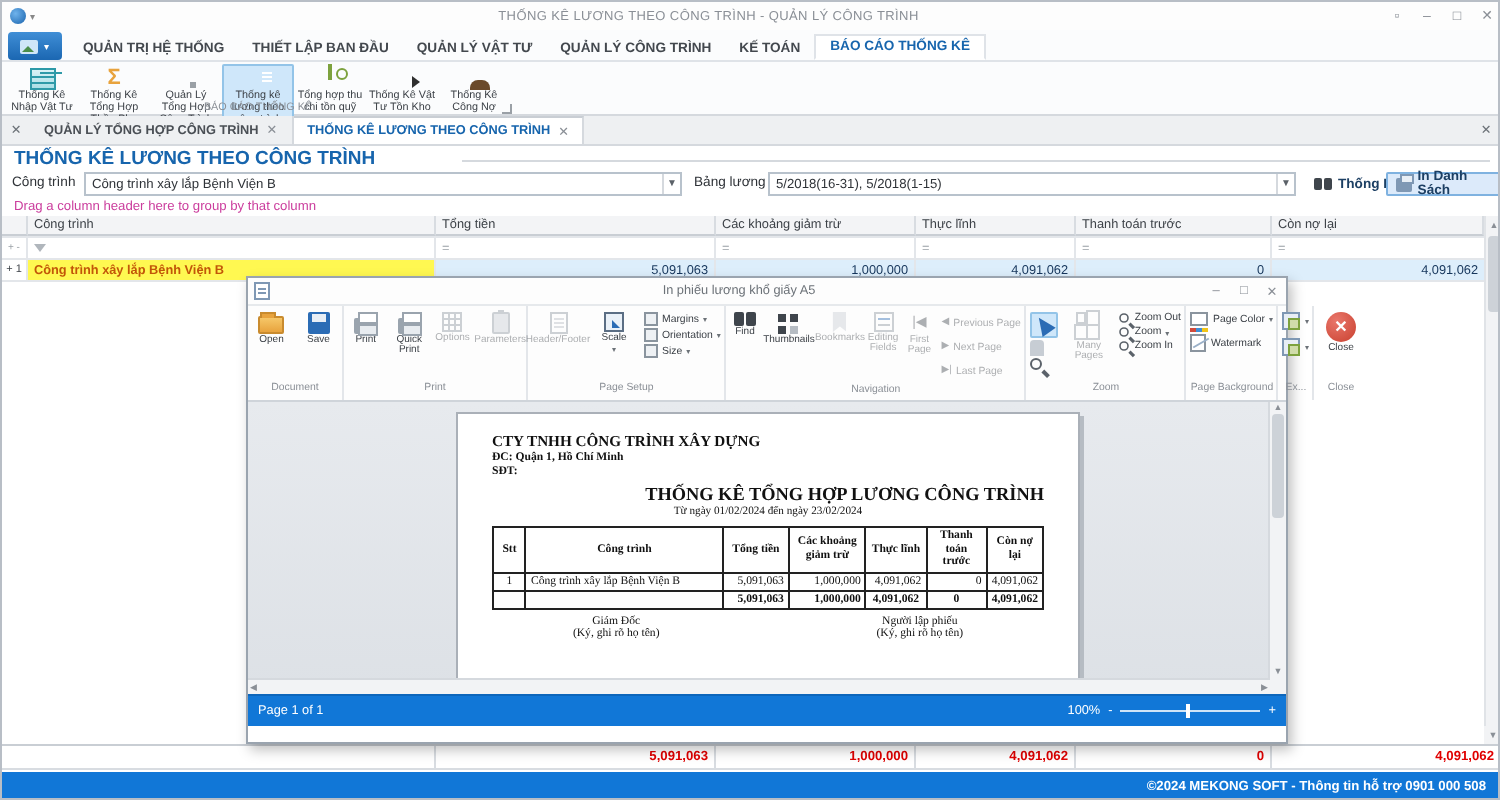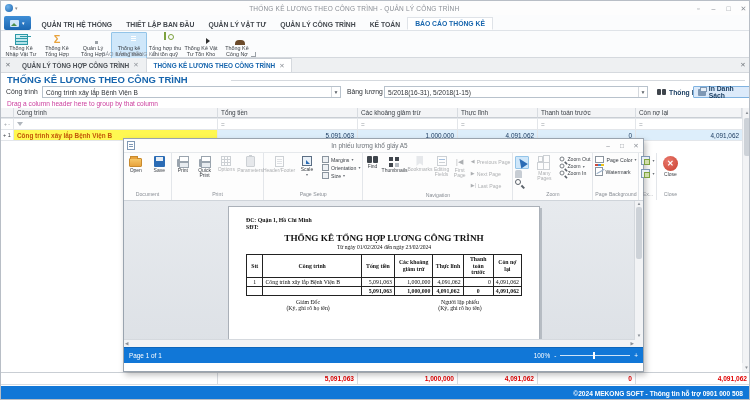--- a/index.html
+++ b/index.html
@@ -145,21 +145,21 @@
   .i-close{width:15px;height:15px;border-radius:50%;background:radial-gradient(circle at 35% 30%,#e9776b,#c9402f);color:#fff;font-size:8px;font-weight:bold;line-height:15px;text-align:center}
   
   .dlg-canvas{position:relative;height:146px;background:linear-gradient(#e7eaee,#dde1e6);overflow:hidden}
   .pv-vscroll{position:absolute;right:0;top:0;width:9px;height:100%;background:#f2f3f5;border-left:1px solid #d5d9de;font-size:4.5px;color:#8a8f96;text-align:center}
   .pv-vscroll .thumb{margin:1px;height:52px;background:#cdd2d8;border-radius:2px}
   .pv-hscroll{position:absolute;left:0;bottom:0;height:8px;width:511px;background:#f2f3f5;border-top:1px solid #d5d9de;display:flex;justify-content:space-between;font-size:4.5px;color:#8a8f96;align-items:center;padding:0 1px}
   .page{position:absolute;left:104px;top:5px;width:312px;height:200px;background:#fff;border:1px solid #aab0b8;box-shadow:2px 2px 0 #b6bcc3;font-family:"Liberation Serif",serif;color:#111}
   .doc{padding:9px 17px 0 17px}
   .doc .co{font-size:7.6px;font-weight:bold}
   .doc .ad{font-size:5.8px;font-weight:bold;margin-top:1px}
-  .doc .ttl{font-size:9.2px;font-weight:bold;text-align:center;margin-top:3px}
+  .doc .ttl{font-size:9.2px;font-weight:bold;text-align:right;margin-top:3px}
   .doc .sub{font-size:5.6px;text-align:center;margin-top:1px}
   .ptable{width:100%;border-collapse:collapse;margin-top:4px}
   .ptable th,.ptable td{border:1px solid #222;font-size:5.8px;padding:1px 2px;font-family:"Liberation Serif",serif}
   .ptable th{font-weight:bold;text-align:center;line-height:1.15}
   .ptable td.n{text-align:right}
   .ptable tr.tot td{font-weight:bold}
   .signs{display:flex;margin-top:3px;font-size:5.8px}
   .signs .blk{width:45%;text-align:center}
   .signs .blk.r{margin-left:auto;width:45%}
   .dlg-status{height:16px;background:#1177d7;color:#fff;display:flex;align-items:center;font-size:6.4px;padding:0 5px;border-top:1px solid #0d66bb}
@@ -505,20 +505,21 @@
             <span>Close</span>
           </div>
       </div>
       <div class="glabel">Close</div>
     </div>
   </div>
 
   <div class="dlg-canvas">
     <div class="page">
       <div class="doc">
+        <div class="co">CTY TNHH CÔNG TRÌNH XÂY DỰNG</div>
         <div class="ad">ĐC: Quận 1, Hồ Chí Minh</div>
         <div class="ad">SĐT:</div>
         <div class="ttl">THỐNG KÊ TỔNG HỢP LƯƠNG CÔNG TRÌNH</div>
         <div class="sub">Từ ngày 01/02/2024 đến ngày 23/02/2024</div>
         <table class="ptable">
           <tbody>
               <tr>
             <th style="width:6%">Stt</th>
             <th style="width:36%">Công trình</th>
             <th style="width:12%">Tổng tiền</th>

